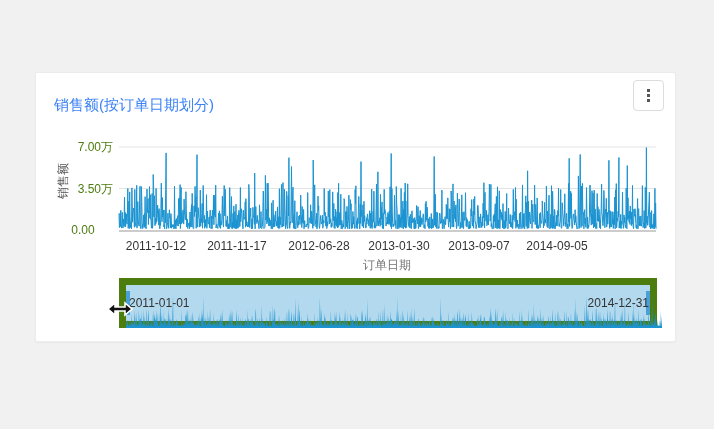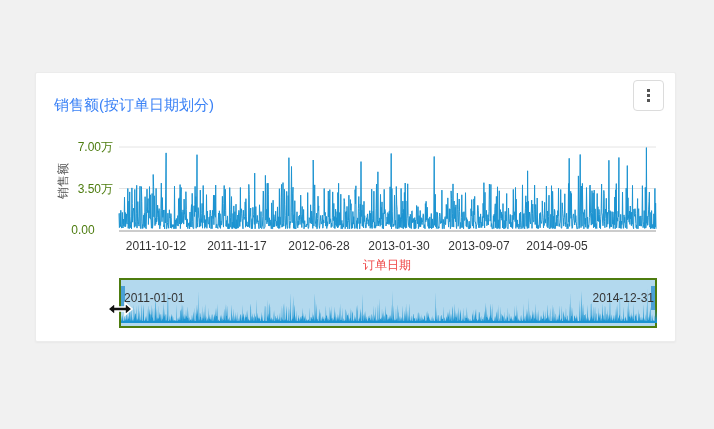--- a/index.html
+++ b/index.html
@@ -41,27 +41,27 @@
   }
   .ylabel {
     position:absolute; left:9px; top:108px;
     font-size:12px; color:#555;
     transform:translate(-0%,-50%) rotate(-90deg);
     transform-origin:center center;
     white-space:nowrap;
   }
   .xlabel {
     position:absolute; left:351px; top:184px; transform:translateX(-50%);
-    font-size:12px; color:#ef4444; white-space:nowrap;
+    font-size:12px; color:#737373; white-space:nowrap;
   }
   .datazoom {
     position:absolute; left:83px; top:205px;
     width:538px; height:50px;
     background:#b3d9ee;
-    border:2px solid #4d7c0f;
+    border:7px solid #4d7c0f;
     cursor:pointer;
   }
   .dz-label {
     position:absolute; top:11px;
     font-size:12px; color:#333; z-index:3; white-space:nowrap;
   }
   .dz-label.left { left:3px; }
   .dz-label.right { right:1px; }
   .dz-handle {
     position:absolute; width:4px; height:24px; top:6px;

